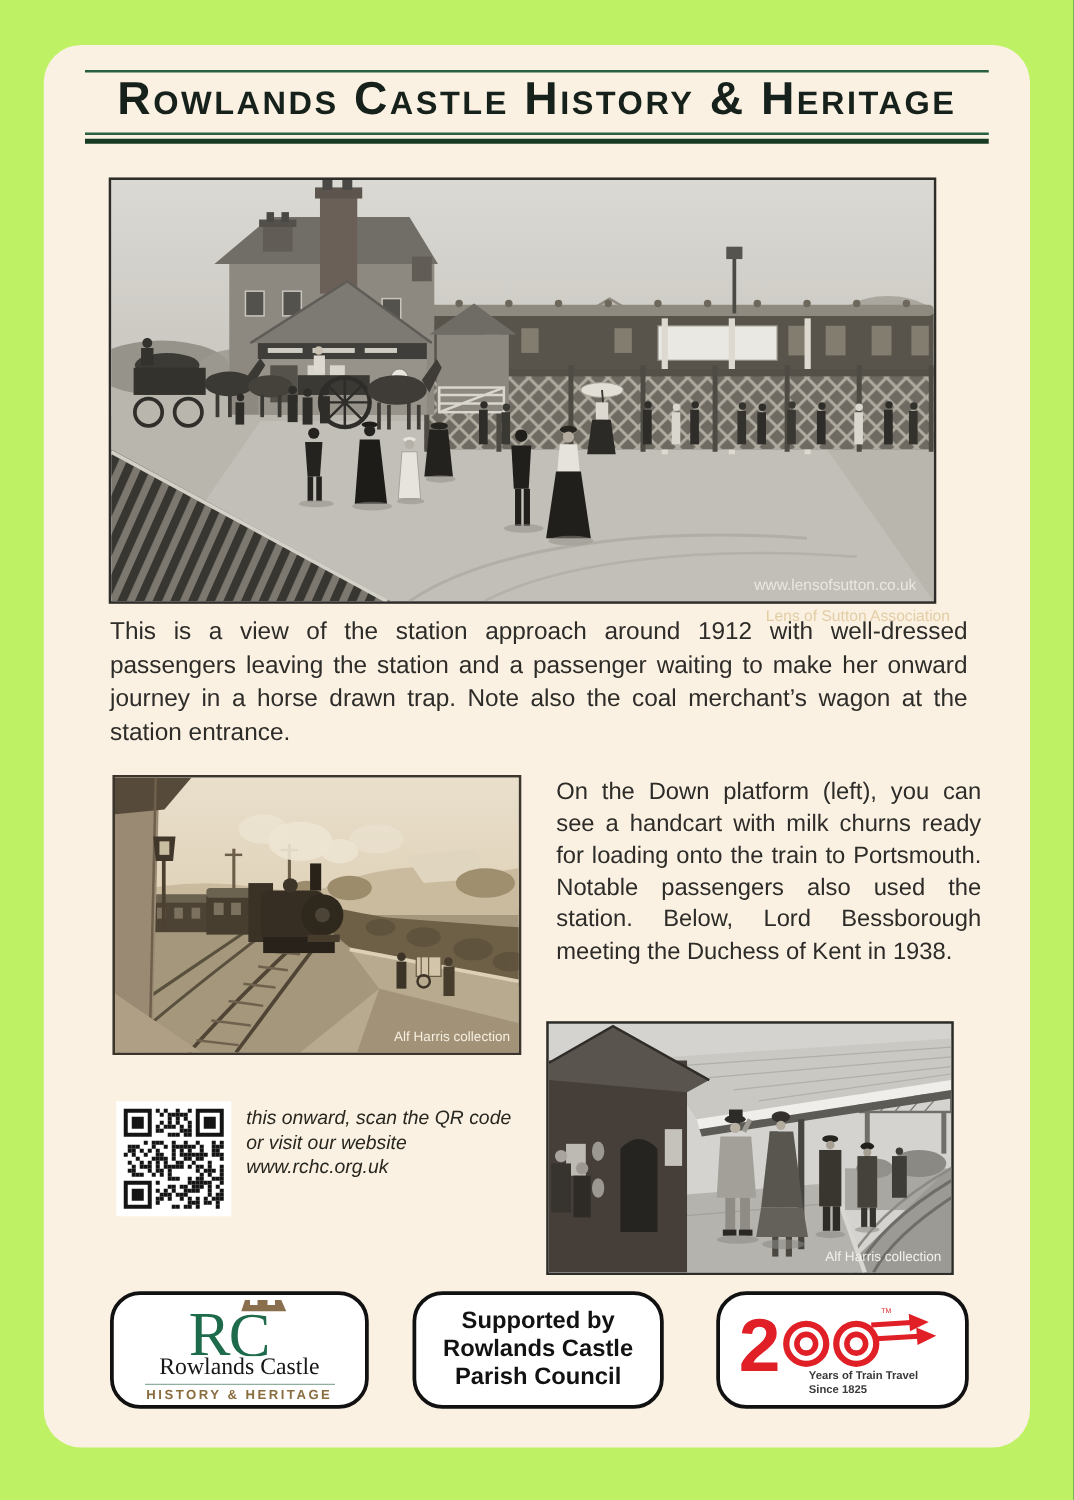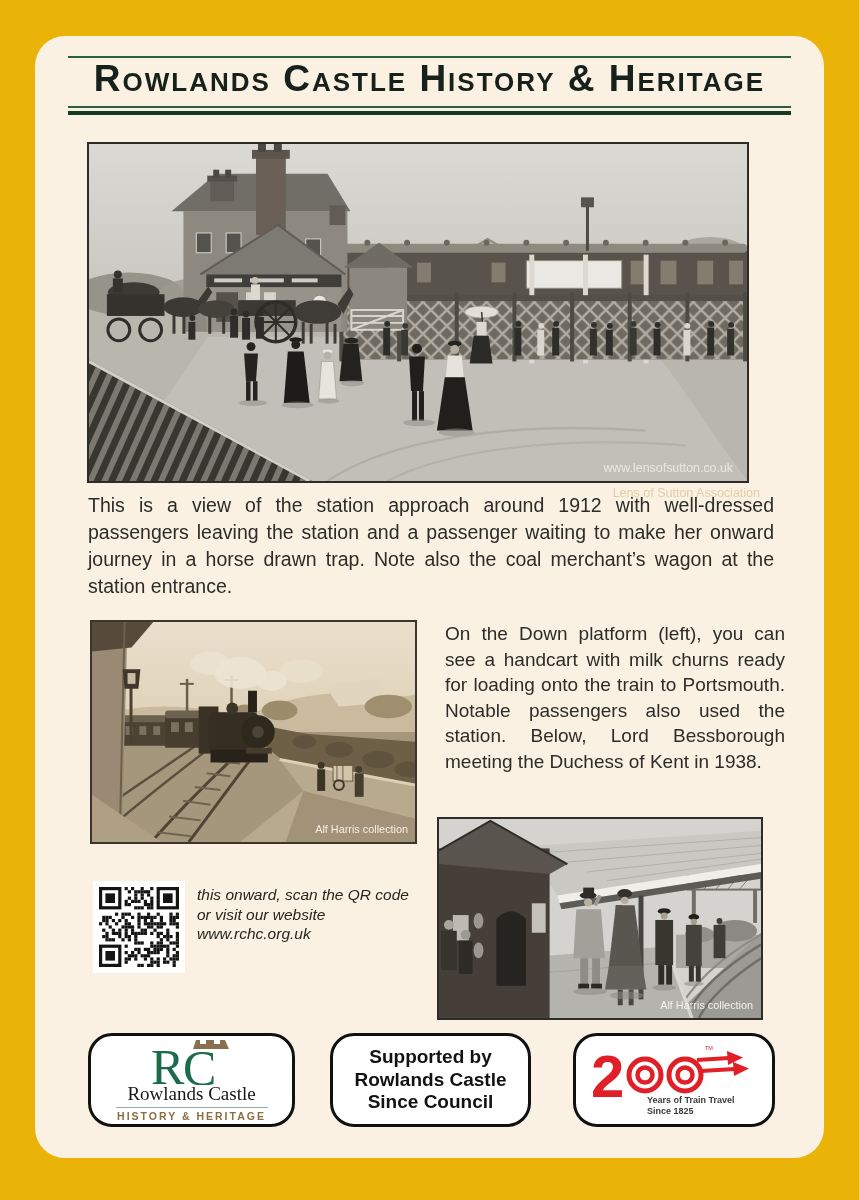--- a/index.html
+++ b/index.html
@@ -1,16 +1,16 @@
 <!DOCTYPE html>
 <html><head>
 <meta charset="utf-8">
 <style>
   html,body{margin:0;padding:0;background:#0d5f35;}
-  .page{position:relative;width:859px;height:1200px;background:#eab308;overflow:hidden;
+  .page{position:relative;width:859px;height:1200px;background:#bef264;overflow:hidden;
         font-family:"Liberation Sans",sans-serif;}
   .panel{position:absolute;left:35px;top:36px;width:789px;height:1122px;
          background:#faf1e2;border-radius:30px;}
   .abs{position:absolute;}
   .rule{position:absolute;left:33px;width:723px;background:#2a5e41;}
   .title{position:absolute;left:0;top:22px;width:100%;text-align:center;
          font-variant:small-caps;font-weight:700;font-size:37px;letter-spacing:2px;
          color:#15211a;}
   .photo{position:absolute;border:2px solid #2e2c29;background:#c9c7c1;box-sizing:border-box;}
   .photo svg{display:block;width:100%;height:100%;}
@@ -713,21 +713,21 @@
         <text x="56" y="46" font-family="Liberation Serif, serif" font-size="50" fill="#1d6b4b">C</text>
       </svg>
       <div class="rc-name">Rowlands Castle</div>
       <div class="rc-divider"></div>
       <div class="rc-tagline">HISTORY &amp; HERITAGE</div>
     </div>
 
     <div class="lbox" style="left:295px;width:201px;">
       <div class="council">Supported by</div>
       <div class="council">Rowlands Castle</div>
-      <div class="council">Since Council</div>
+      <div class="council">Parish Council</div>
     </div>
 
     <div class="lbox" style="left:538px;width:202px;">
       <svg viewBox="0 0 170 80" width="170" height="80">
         <text x="2" y="57" font-size="60" font-weight="bold" fill="#e01f26" font-family="Liberation Sans, sans-serif">2</text>
         <circle cx="56" cy="35" r="16" stroke="#e01f26" stroke-width="5" fill="none"></circle>
         <circle cx="56" cy="35" r="7.5" stroke="#e01f26" stroke-width="4.5" fill="none"></circle>
         <circle cx="96" cy="35" r="16" stroke="#e01f26" stroke-width="5" fill="none"></circle>
         <circle cx="96" cy="35" r="7.5" stroke="#e01f26" stroke-width="4.5" fill="none"></circle>
         <g>

